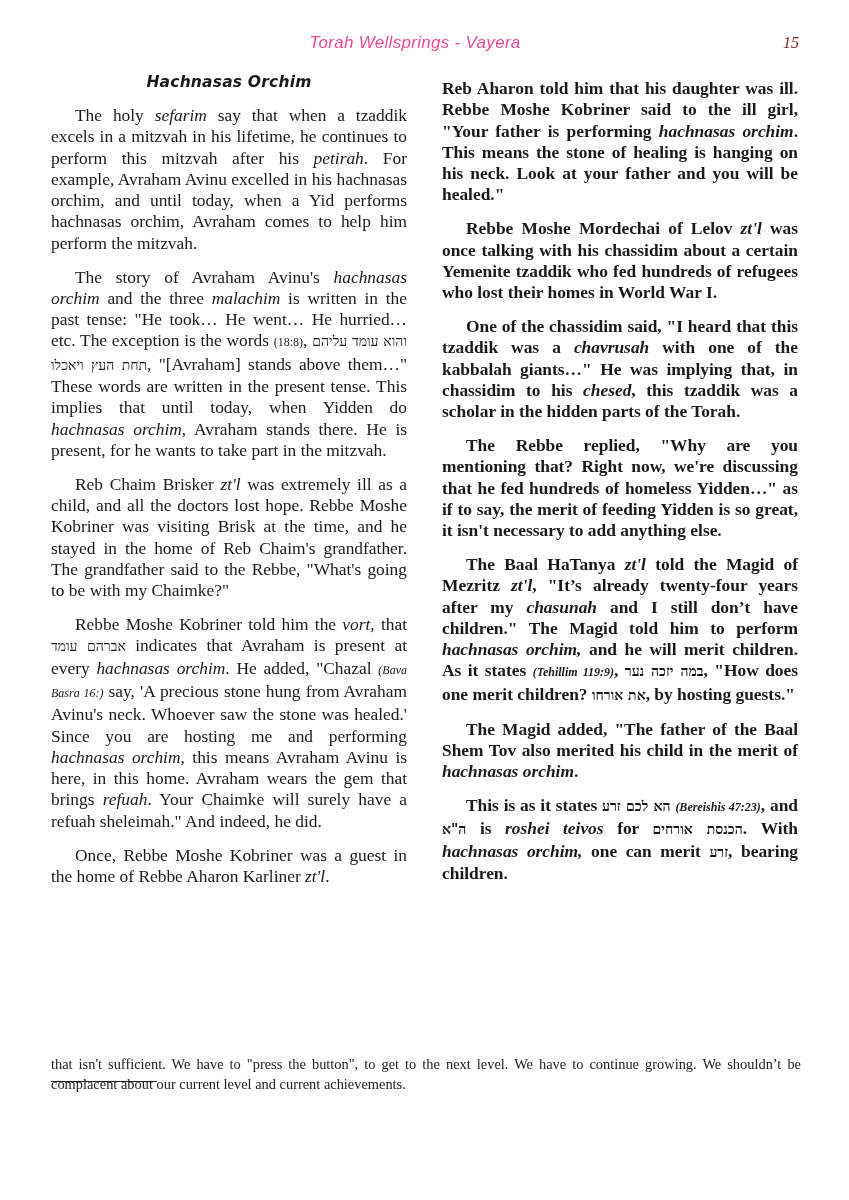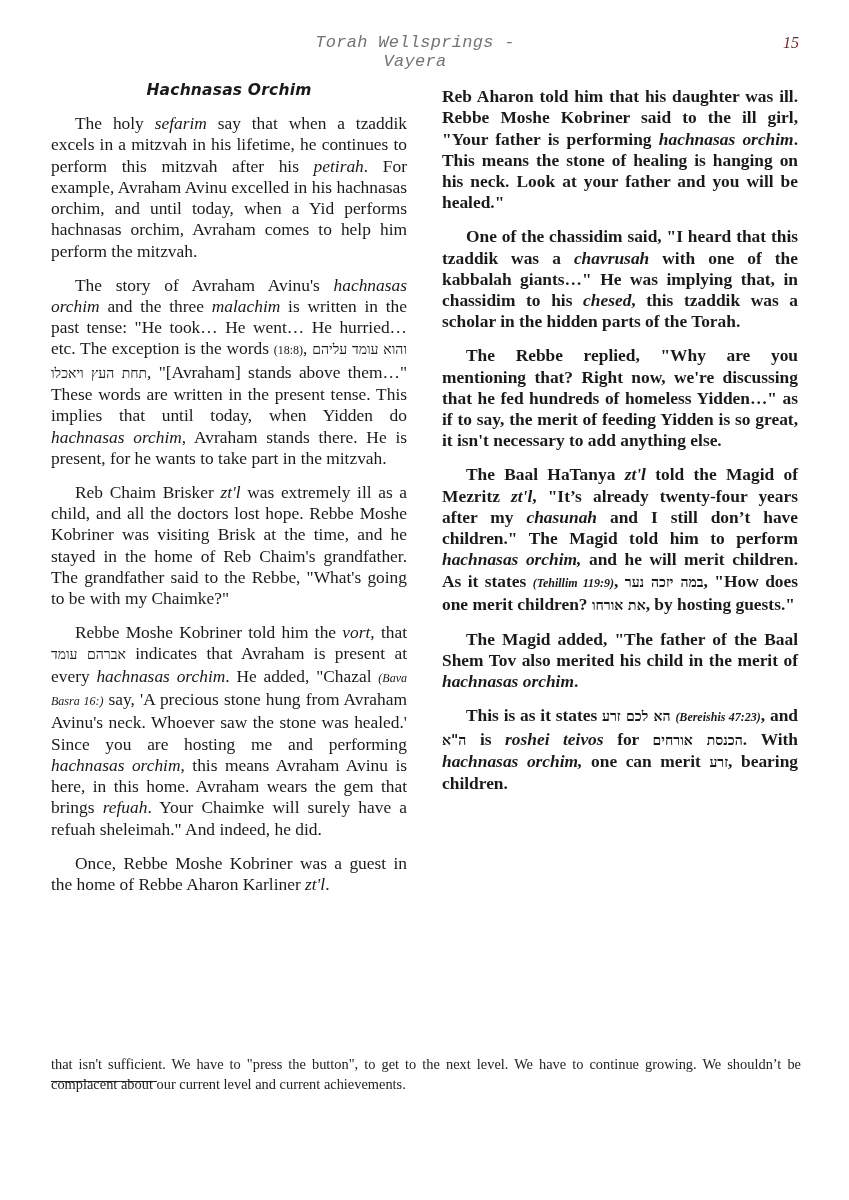--- a/index.html
+++ b/index.html
@@ -4,33 +4,33 @@
 <style>
   html, body { margin: 0; padding: 0; background: #ffffff; }
   body {
     width: 849px; height: 1200px; position: relative; overflow: hidden;
     font-family: "DejaVu Serif", "Liberation Serif", serif;
     color: #1a1a1a;
   }
   .running-head {
     position: absolute; top: 33px; left: 300px; width: 230px;
     text-align: center;
-    font-family: Liberation Mono, monospace;
-    font-style: italic; font-size: 17px; letter-spacing: 0.3px; color: #737373;
+    font-family: Liberation Sans, sans-serif;
+    font-style: italic; font-size: 17px; letter-spacing: 0.3px; color: #ec4899;
   }
   .page-number {
     position: absolute; top: 34px; left: 783px;
     font-family: "Liberation Serif", serif; font-style: italic;
     font-size: 16px; color: #7f1d1d;
   }
   .column {
     position: absolute; top: 72px; width: 356px;
     font-family: "Liberation Serif", serif;
     font-size: 17.4px; line-height: 21.3px;
-    text-align: justify; hyphens: none; margin-top: 8px;
+    text-align: justify; hyphens: none;
   }
   .col-left { left: 51px; }
   .col-right { left: 442px; top: 78px; font-weight: bold; }
   .section-heading {
     text-align: center; font-weight: bold; font-style: italic;
     font-family: "DejaVu Sans", sans-serif; font-size: 15.5px;
     margin: 0 0 13px 0; line-height: 20px; letter-spacing: 0.2px;
   }
   .para { margin: 0 0 12.5px 0; text-indent: 24px; }
   .para.noindent { text-indent: 0; }
@@ -60,20 +60,21 @@
       <p class="para"><span>The story of Avraham Avinu's </span><i>hachnasas orchim</i><span> and the three </span><i>malachim</i><span> is written in the past tense: "He took… He went… He hurried… etc. The exception is the words </span><span class="ref">(18:8)</span><span>, </span><span class="heb" dir="rtl">והוא עומד עליהם תחת העץ ויאכלו</span><span>, "[Avraham] stands above them…" These words are written in the present tense. This implies that until today, when Yidden do </span><i>hachnasas orchim</i><span>, Avraham stands there. He is present, for he wants to take part in the mitzvah.</span></p>
       <p class="para"><span>Reb Chaim Brisker </span><i>zt'l</i><span> was extremely ill as a child, and all the doctors lost hope. Rebbe Moshe Kobriner was visiting Brisk at the time, and he stayed in the home of Reb Chaim's grandfather. The grandfather said to the Rebbe, "What's going to be with my Chaimke?"</span></p>
       <p class="para"><span>Rebbe Moshe Kobriner told him the </span><i>vort</i><span>, that </span><span class="heb" dir="rtl">אברהם עומד</span><span> indicates that Avraham is present at every </span><i>hachnasas orchim</i><span>. He added, "Chazal </span><span class="ref" style="font-style: italic;">(Bava Basra 16:)</span><span> say, 'A precious stone hung from Avraham Avinu's neck. Whoever saw the stone was healed.' Since you are hosting me and performing </span><i>hachnasas orchim</i><span>, this means Avraham Avinu is here, in this home. Avraham wears the gem that brings </span><i>refuah</i><span>. Your Chaimke will surely have a refuah sheleimah." And indeed, he did.</span></p>
       <p class="para"><span>Once, Rebbe Moshe Kobriner was a guest in the home of Rebbe Aharon Karliner </span><i>zt'l</i><span>.</span></p>
     </div>
 </div>
 
 <div class="column col-right">
   <div>
       <p class="para noindent"><span>Reb Aharon told him that his daughter was ill. Rebbe Moshe Kobriner said to the ill girl, "Your father is performing </span><i>hachnasas orchim</i><span>. This means the stone of healing is hanging on his neck. Look at your father and you will be healed."</span></p>
+      <p class="para"><span>Rebbe Moshe Mordechai of Lelov </span><i>zt'l</i><span> was once talking with his chassidim about a certain Yemenite tzaddik who fed hundreds of refugees who lost their homes in World War I.</span></p>
       <p class="para"><span>One of the chassidim said, "I heard that this tzaddik was a </span><i>chavrusah</i><span> with one of the kabbalah giants…" He was implying that, in chassidim to his </span><i>chesed</i><span>, this tzaddik was a scholar in the hidden parts of the Torah.</span></p>
       <p class="para"><span>The Rebbe replied, "Why are you mentioning that? Right now, we're discussing that he fed hundreds of homeless Yidden…" as if to say, the merit of feeding Yidden is so great, it isn't necessary to add anything else.</span></p>
       <p class="para"><span>The Baal HaTanya </span><i>zt'l</i><span> told the Magid of Mezritz </span><i>zt'l</i><span>, "It’s already twenty-four years after my </span><i>chasunah</i><span> and I still don’t have children." The Magid told him to perform </span><i>hachnasas orchim,</i><span> and he will merit children. As it states </span><span class="ref" style="font-style: italic;">(Tehillim 119:9)</span><span>, </span><span class="heb" dir="rtl">במה יזכה נער</span><span>, "How does one merit children? </span><span class="heb" dir="rtl">את אורחו</span><span>, by hosting guests."</span></p>
       <p class="para"><span>The Magid added, "The father of the Baal Shem Tov also merited his child in the merit of </span><i>hachnasas orchim</i><span>.</span></p>
       <p class="para"><span>This is as it states </span><span class="heb" dir="rtl">הא לכם זרע</span><span> </span><span class="ref" style="font-style: italic;">(Bereishis 47:23)</span><span>, and </span><span class="heb" dir="rtl">ה"א</span><span> is </span><i>roshei teivos</i><span> for </span><span class="heb" dir="rtl">הכנסת אורחים</span><span>. With </span><i>hachnasas orchim,</i><span> one can merit </span><span class="heb" dir="rtl">זרע</span><span>, bearing children.</span></p>
     </div>
 </div>
 
 <div class="footnote-rule"></div>
 <div class="footnote">that isn't sufficient. We have to "press the button", to get to the next level. We have to continue growing. We shouldn’t be complacent about our current level and current achievements.</div>

